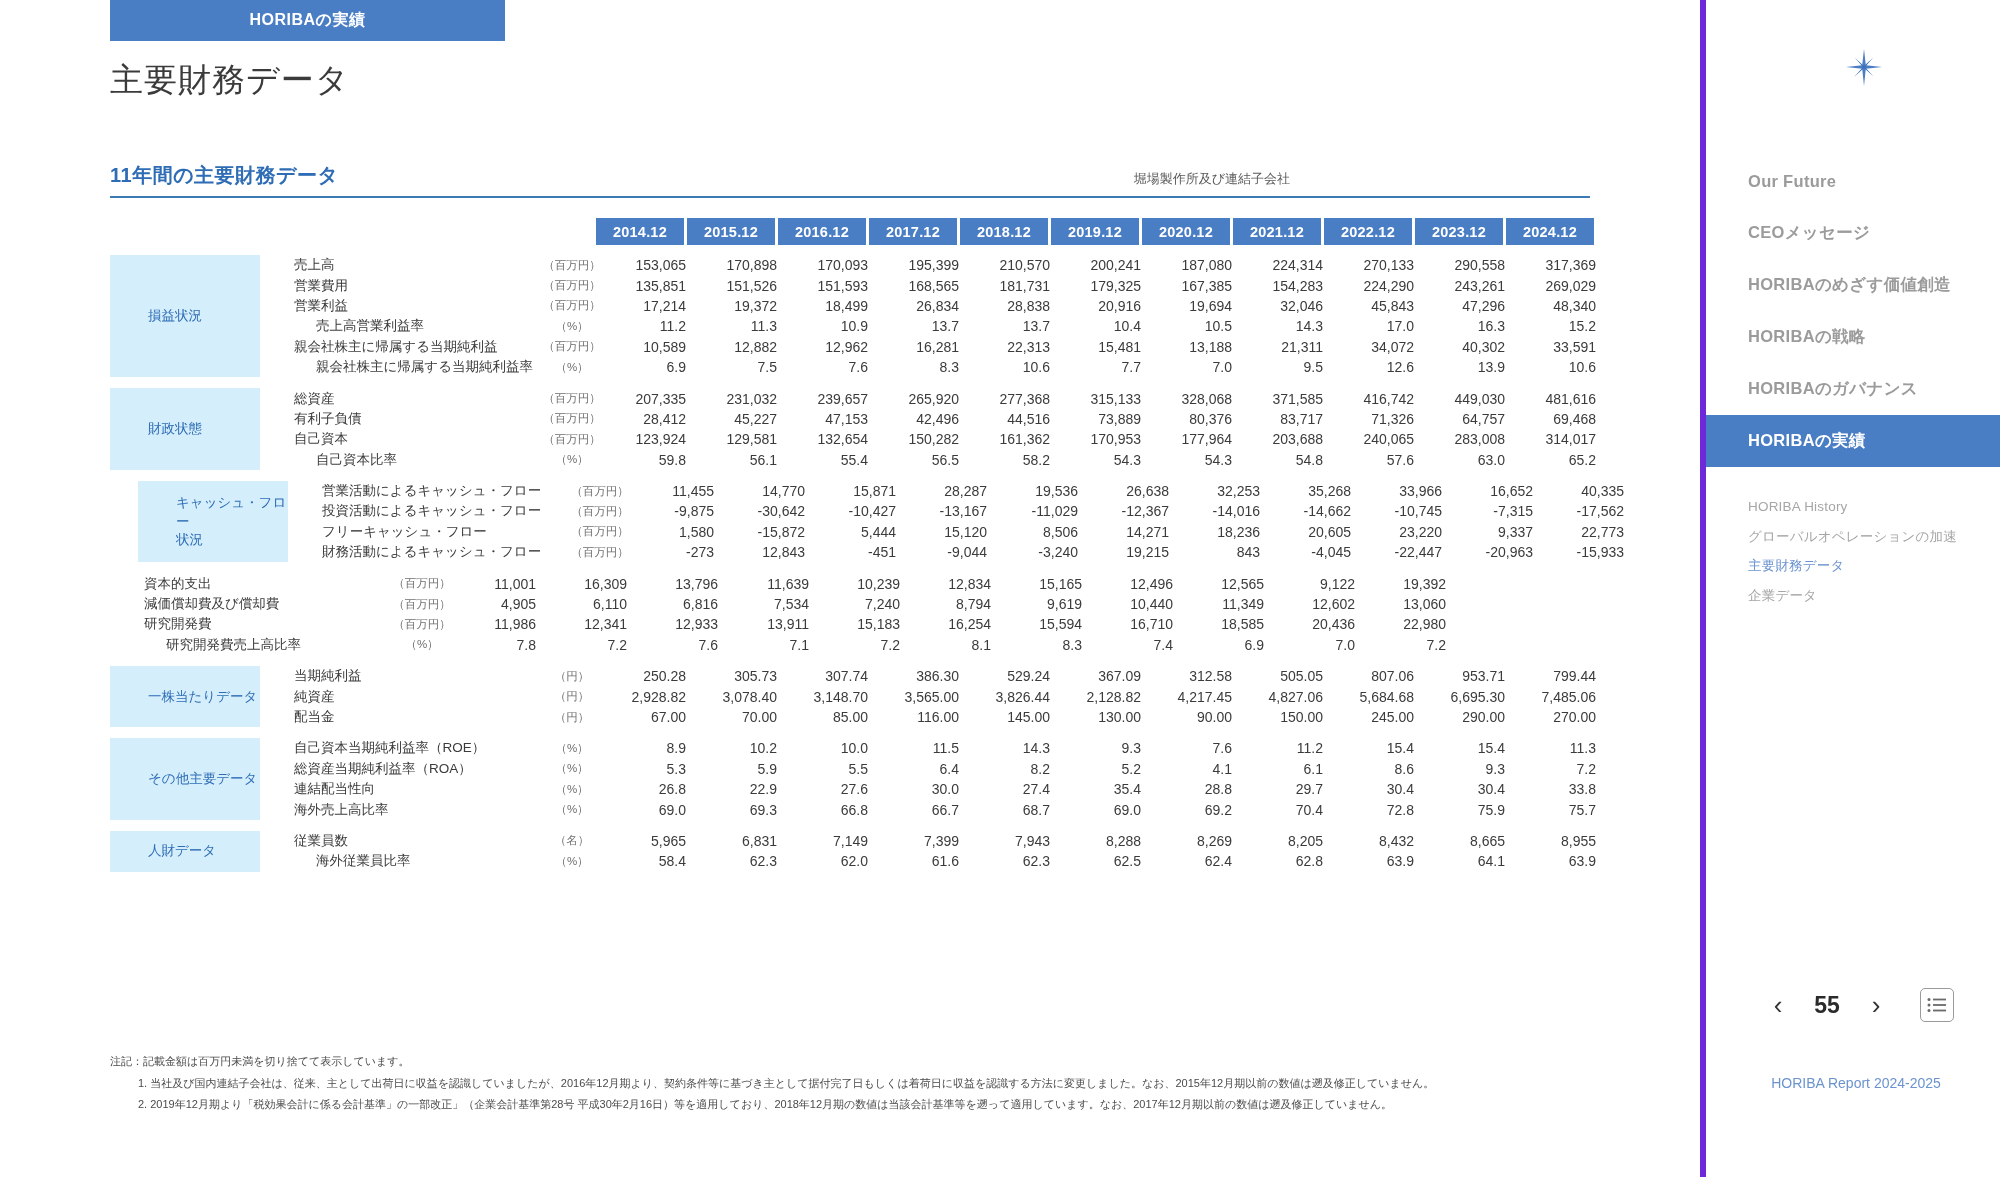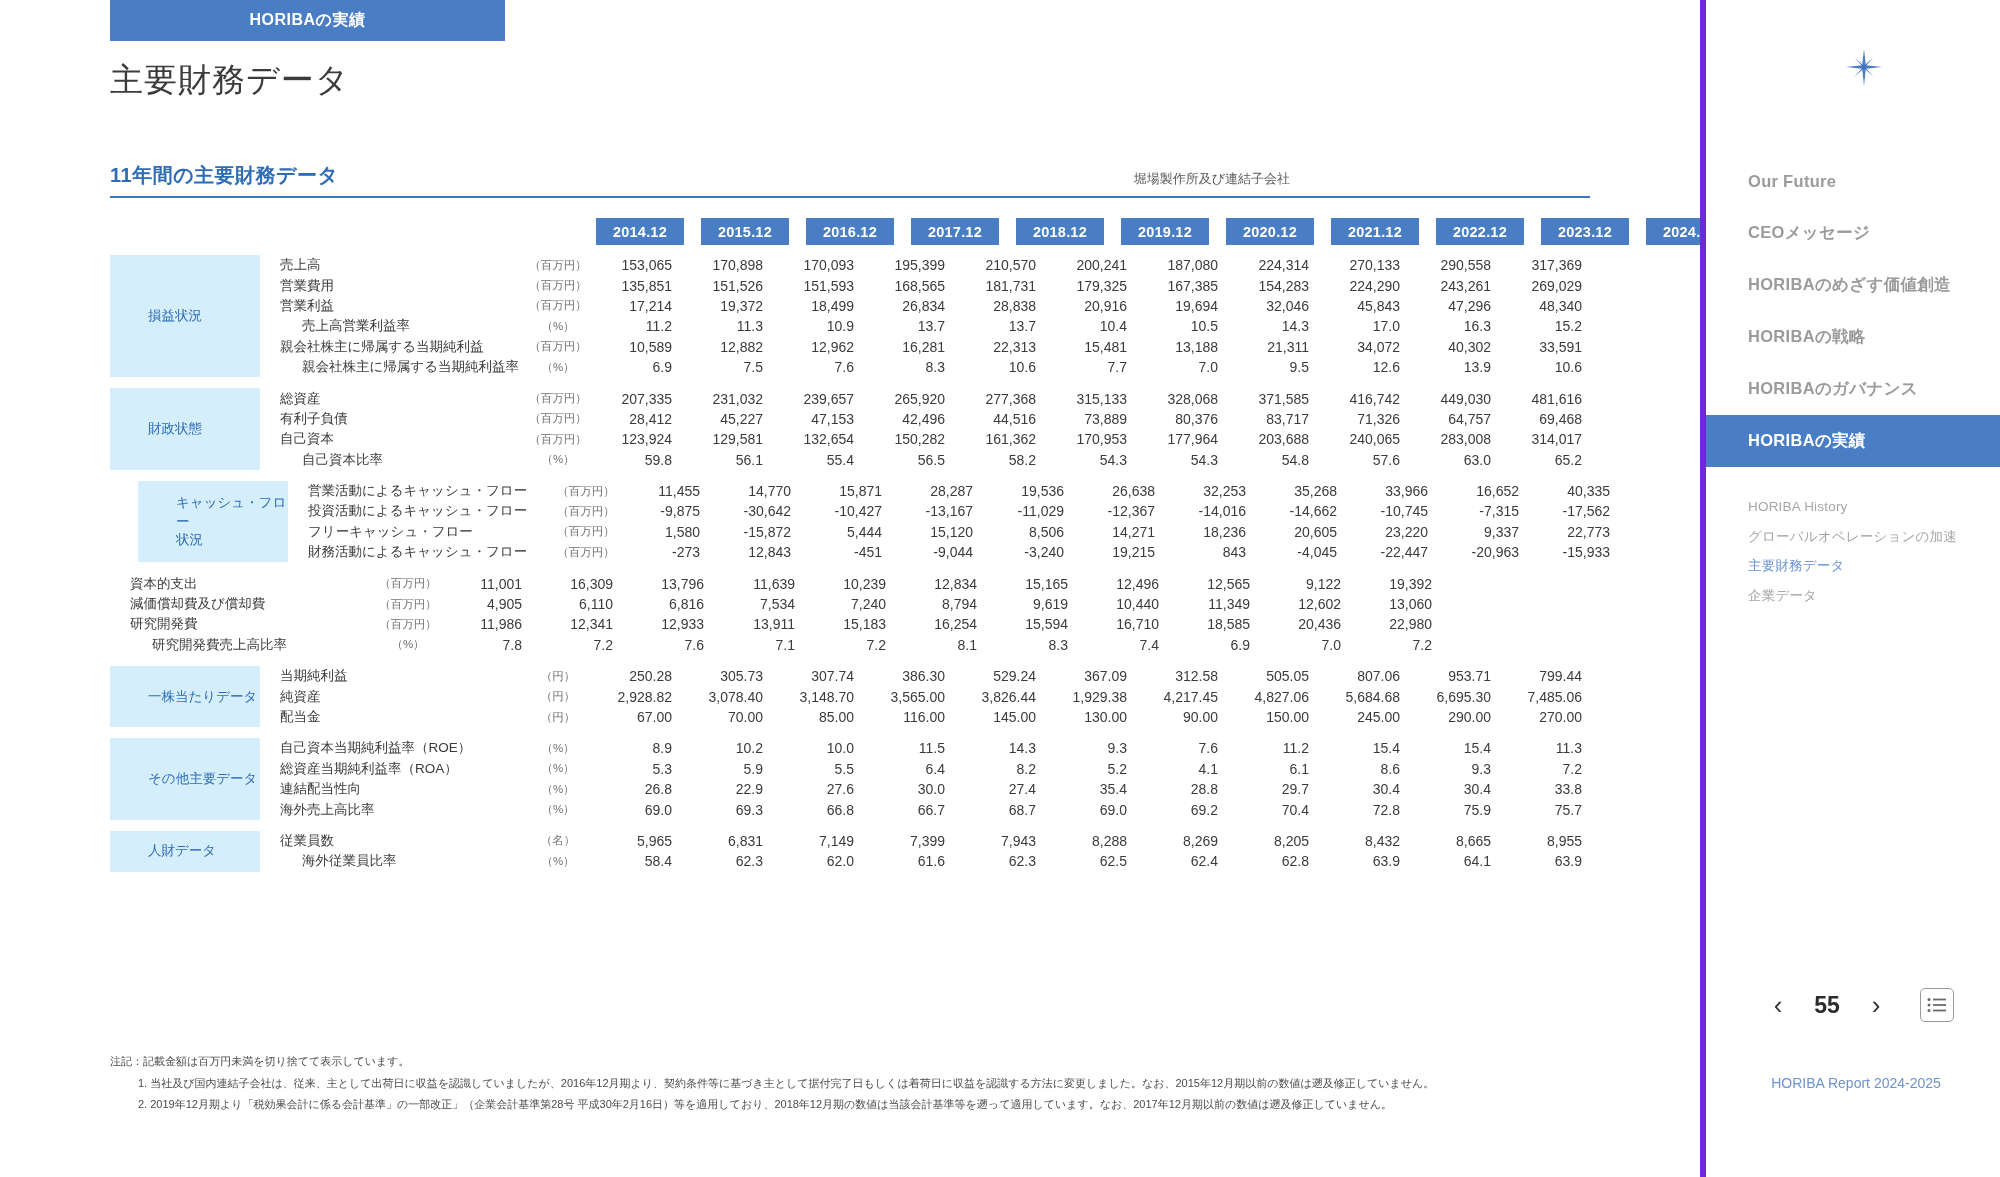--- a/index.html
+++ b/index.html
@@ -61,21 +61,21 @@
     right: 410px; top: 170px;
     font-size: 13px;
     color: #5a5a5a;
   }
 
   
   .year-header {
     position: absolute;
     left: 596px; top: 218px;
     display: flex;
-    gap: 17px;
+    gap: 3px;
   }
   .year-chip {
     width: 88px; height: 27px;
     background: #4a7ec4;
     color: #fff;
     font-size: 14.5px; font-weight: bold;
     display: flex; align-items: center; justify-content: center;
     letter-spacing: .2px;
   }
 
@@ -95,21 +95,21 @@
     background: #d4eefb;
     color: #2e6cb5;
     font-size: 13.5px;
     display: flex; align-items: center;
     padding-left: 38px;
     flex: 0 0 150px;
     line-height: 1.35;
   }
   .grp-rows {
     flex: 1 1 auto;
-    padding-left: 20px;
+    padding-left: 34px;
   }
   .row {
     display: flex;
     align-items: center;
     height: 20.4px;
   }
   .row-label {
     width: 244px;
     flex: 0 0 244px;
     font-size: 13.5px;
@@ -621,21 +621,21 @@
             </div>
             <div class="row">
               <div class="row-label">純資産</div>
               <div class="row-unit">（円）</div>
               <div class="cells">
                 <div class="cell">2,928.82</div>
                 <div class="cell">3,078.40</div>
                 <div class="cell">3,148.70</div>
                 <div class="cell">3,565.00</div>
                 <div class="cell">3,826.44</div>
-                <div class="cell">1,929.38</div>
+                <div class="cell">2,128.82</div>
                 <div class="cell">4,217.45</div>
                 <div class="cell">4,827.06</div>
                 <div class="cell">5,684.68</div>
                 <div class="cell">6,695.30</div>
                 <div class="cell">7,485.06</div>
               </div>
             </div>
             <div class="row">
               <div class="row-label">配当金</div>
               <div class="row-unit">（円）</div>

